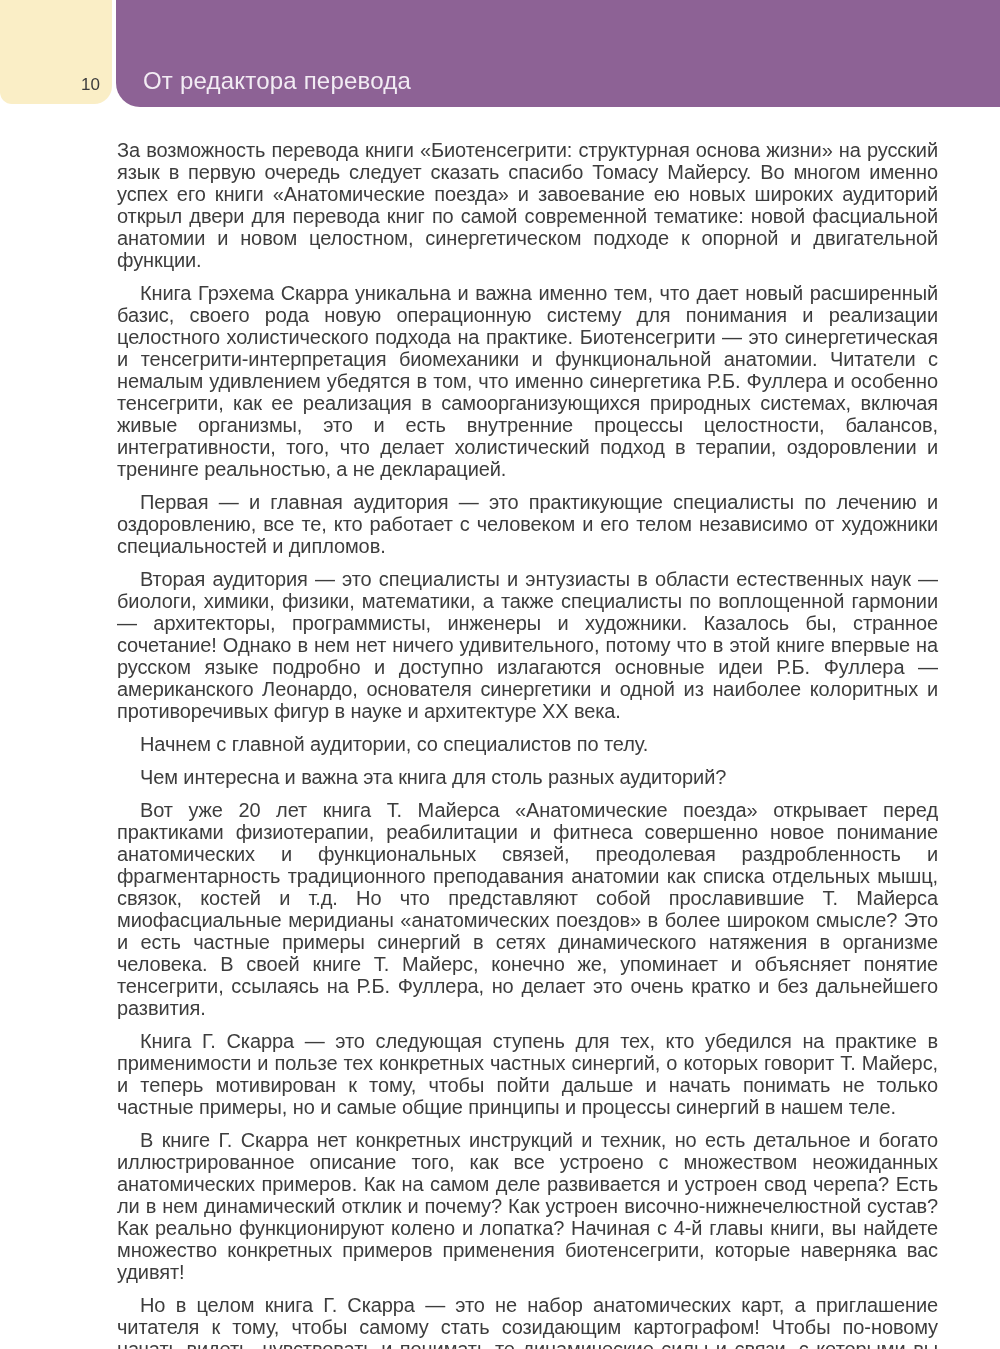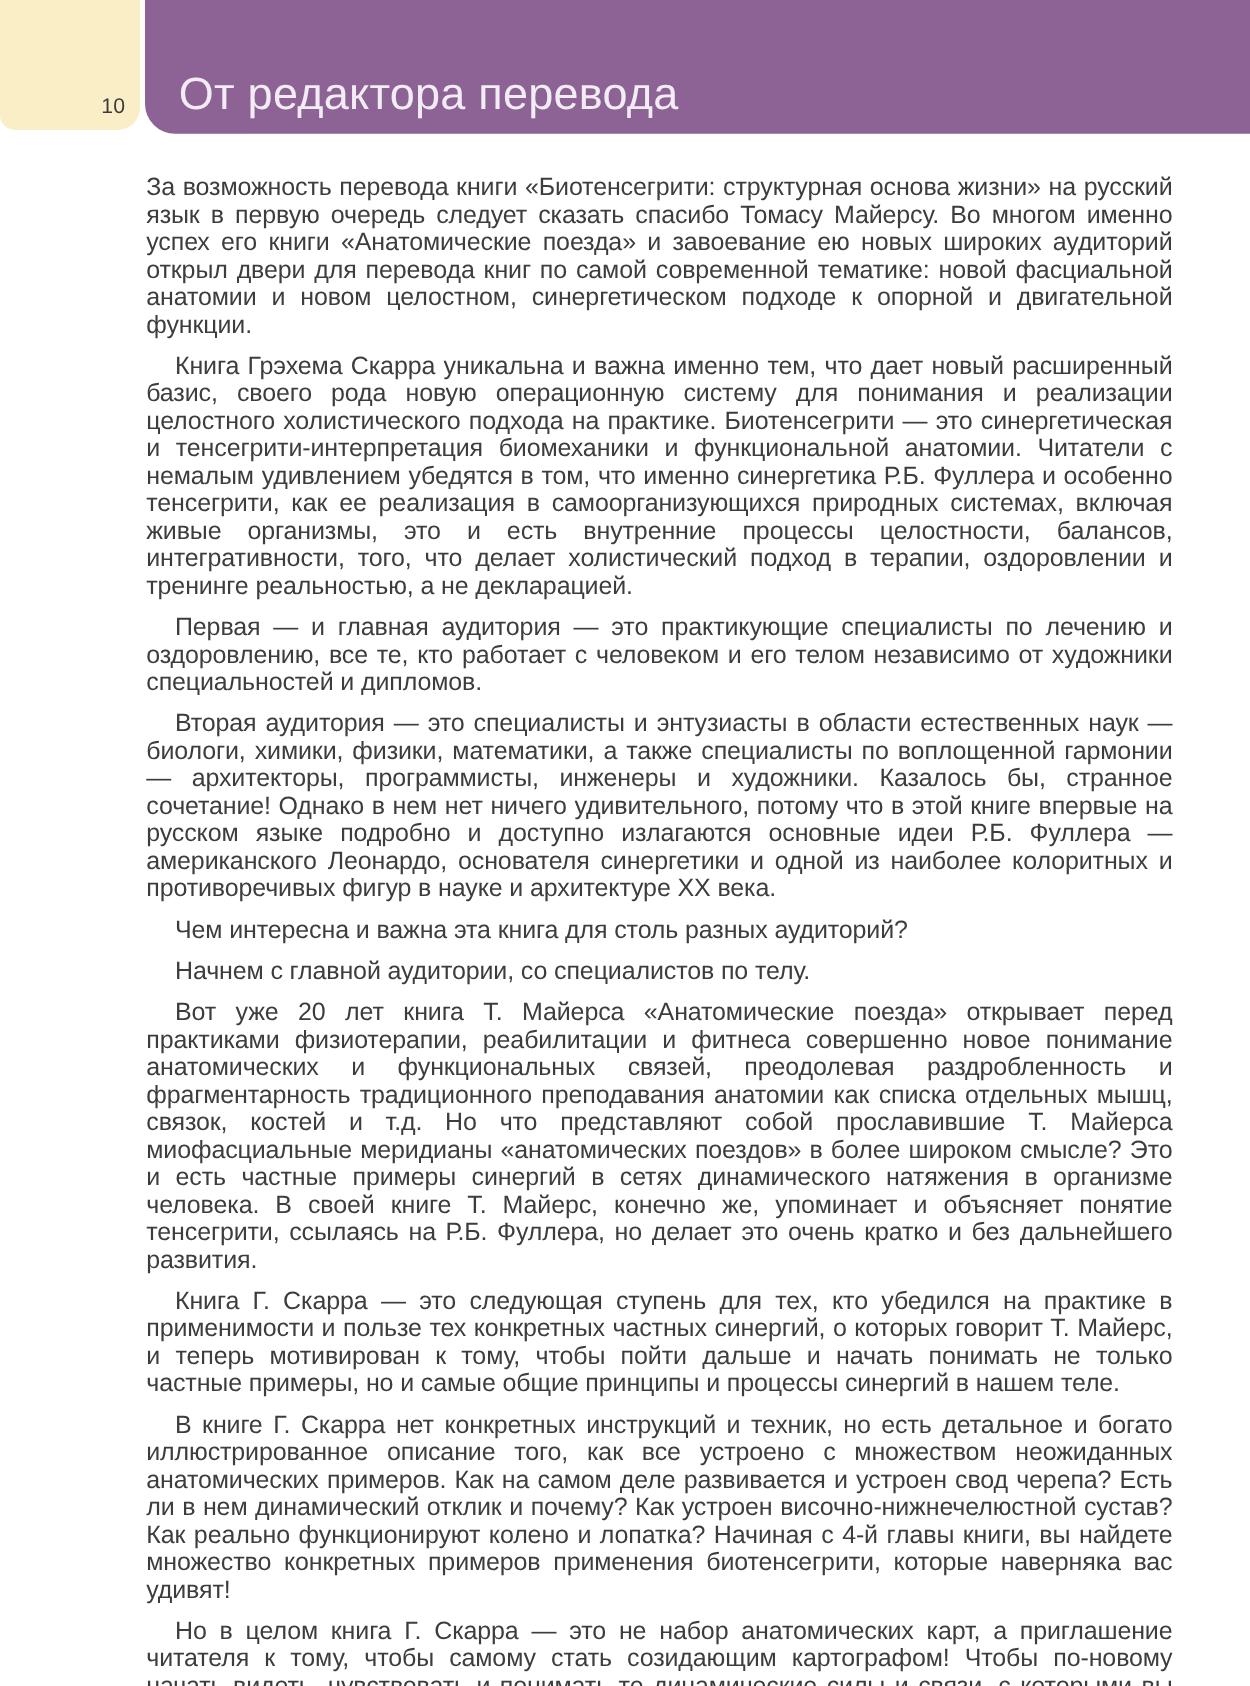--- a/index.html
+++ b/index.html
@@ -42,21 +42,21 @@
     right: 0;
     height: 107px;
     background: #8d6295;
     border-bottom-left-radius: 24px;
   }
   .chapter-title {
     position: absolute;
     left: 27px;
     bottom: 14px;
     margin: 0;
-    font-size: 36px;
+    font-size: 24px;
     font-weight: 400;
     letter-spacing: 0.2px;
     line-height: 1;
     color: #f2ecf4;
   }
   .content {
     margin: 32px 0 0 117px;
     width: 821px;
     color: #3d3d3d;
     font-size: 20px;
@@ -85,21 +85,21 @@
     <div class="title-bar">
       <h1 class="chapter-title">От редактора перевода</h1>
     </div>
   </header>
 
   <main class="content" id="paragraphs">
       <p>За возможность перевода книги «Биотенсегрити: структурная основа жизни» на русский язык в первую очередь следует сказать спасибо Томасу Майерсу. Во многом именно успех его книги «Анатомические поезда» и завоевание ею новых широких аудиторий открыл двери для перевода книг по самой современной тематике: новой фасциальной анатомии и новом целостном, синергетическом подходе к опорной и двигательной функции.</p>
       <p>Книга Грэхема Скарра уникальна и важна именно тем, что дает новый расширенный базис, своего рода новую операционную систему для понимания и реализации целостного холистического подхода на практике. Биотенсегрити — это синергетическая и тенсегрити-интерпретация биомеханики и функциональной анатомии. Читатели с немалым удивлением убедятся в том, что именно синергетика Р.Б. Фуллера и особенно тенсегрити, как ее реализация в самоорганизующихся природных системах, включая живые организмы, это и есть внутренние процессы целостности, балансов, интегративности, того, что делает холистический подход в терапии, оздоровлении и тренинге реальностью, а не декларацией.</p>
       <p>Первая — и главная аудитория — это практикующие специалисты по лечению и оздоровлению, все те, кто работает с человеком и его телом независимо от художники специальностей и дипломов.</p>
       <p>Вторая аудитория — это специалисты и энтузиасты в области естественных наук — биологи, химики, физики, математики, а также специалисты по воплощенной гармонии — архитекторы, программисты, инженеры и художники. Казалось бы, странное сочетание! Однако в нем нет ничего удивительного, потому что в этой книге впервые на русском языке подробно и доступно излагаются основные идеи Р.Б. Фуллера — американского Леонардо, основателя синергетики и одной из наиболее колоритных и противоречивых фигур в науке и архитектуре XX века.</p>
+      <p>Начнем с главной аудитории, со специалистов по телу.</p>
       <p>Чем интересна и важна эта книга для столь разных аудиторий?</p>
-      <p>Начнем с главной аудитории, со специалистов по телу.</p>
       <p>Вот уже 20 лет книга Т. Майерса «Анатомические поезда» открывает перед практиками физиотерапии, реабилитации и фитнеса совершенно новое понимание анатомических и функциональных связей, преодолевая раздробленность и фрагментарность традиционного преподавания анатомии как списка отдельных мышц, связок, костей и т.д. Но что представляют собой прославившие Т. Майерса миофасциальные меридианы «анатомических поездов» в более широком смысле? Это и есть частные примеры синергий в сетях динамического натяжения в организме человека. В своей книге Т. Майерс, конечно же, упоминает и объясняет понятие тенсегрити, ссылаясь на Р.Б. Фуллера, но делает это очень кратко и без дальнейшего развития.</p>
       <p>Книга Г. Скарра — это следующая ступень для тех, кто убедился на практике в применимости и пользе тех конкретных частных синергий, о которых говорит Т. Майерс, и теперь мотивирован к тому, чтобы пойти дальше и начать понимать не только частные примеры, но и самые общие принципы и процессы синергий в нашем теле.</p>
       <p>В книге Г. Скарра нет конкретных инструкций и техник, но есть детальное и богато иллюстрированное описание того, как все устроено с множеством неожиданных анатомических примеров. Как на самом деле развивается и устроен свод черепа? Есть ли в нем динамический отклик и почему? Как устроен височно-нижнечелюстной сустав? Как реально функционируют колено и лопатка? Начиная с 4-й главы книги, вы найдете множество конкретных примеров применения биотенсегрити, которые наверняка вас удивят!</p>
       <p>Но в целом книга Г. Скарра — это не набор анатомических карт, а приглашение читателя к тому, чтобы самому стать созидающим картографом! Чтобы по-новому начать видеть, чувствовать и понимать те динамические силы и связи, с которыми вы уже постоянно сталкиваетесь в клинической и тренировочной</p>
     </main>
 
 </div>
 
 </body></html>

